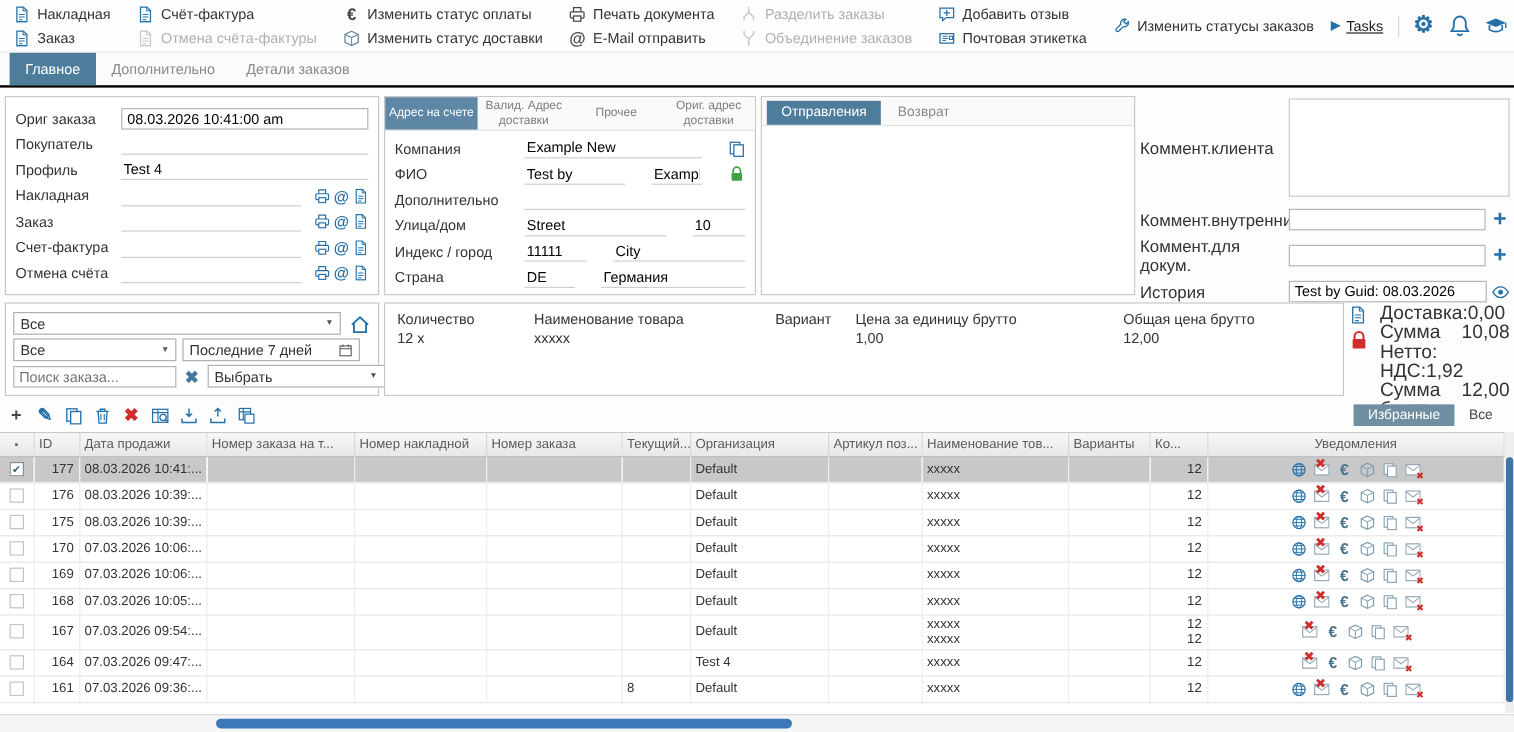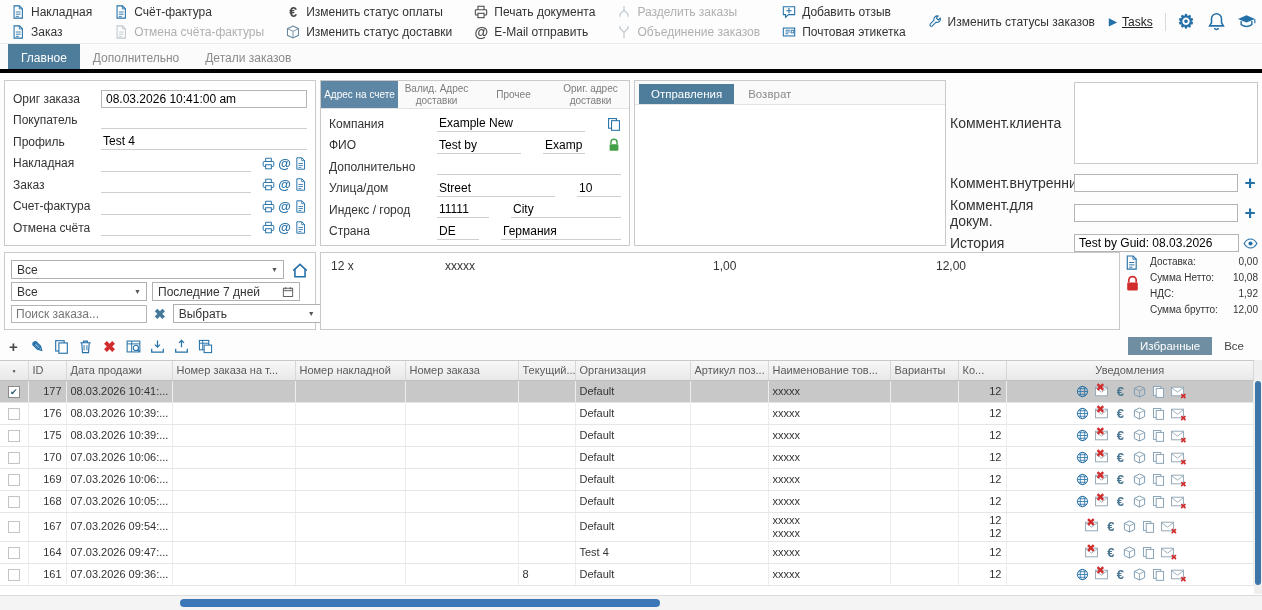--- a/index.html
+++ b/index.html
@@ -26,21 +26,21 @@
   
   .ic { display:inline-flex; width:1em; height:1em; align-items:center; justify-content:center;
         flex:none; font-size:14px; line-height:1; color:#2470a8; }
   .ic svg { width:1em; height:1em; display:block; }
   .ic .tchar { font-size:1em; line-height:1; font-weight:bold; }
   .ic-blue { color:#2470a8; } .ic-dark { color:#474747; } .ic-steel { color:#68889e; }
   .ic-red { color:#d22d2d; } .ic-green { color:#43a047; }
 
   
   .tabbar { position:absolute; left:0; top:44px; width:100%; height:29px; display:flex;
-            align-items:stretch; padding-left:8px; border-bottom:4px solid #000000; background:#fbfbfb; }
+            align-items:stretch; padding-left:8px; border-bottom:2px solid #000000; background:#fbfbfb; }
   .mtab { padding:7px 13px 0; color:#8a8a8a; cursor:default; }
   .mtab.act { background:#4e7d9c; color:#fff; }
 
   
   .panel { position:absolute; border:1px solid #c9c9c9; background:#fff; }
   #order-panel { left:4px; top:80px; width:312px; height:166px; padding:7px 8px 0 8px; }
   .fld { display:flex; align-items:center; height:21.5px; gap:4px; }
   .flbl { width:84px; flex:none; font-size:12px; color:#333; }
   .inp-line { flex:1; min-width:0; border:none; border-bottom:1px solid #cfcfcf; height:17px;
               font:12px "Liberation Sans",sans-serif; padding:0 2px; background:transparent; outline:none; }
@@ -92,21 +92,21 @@
   #items { left:320px; top:252px; width:800px; height:78px; padding:5px 0 0 0; }
   .igrid { display:grid; grid-template-columns:114px 201px 67px 223px 1fr; padding:1px 10px; font-size:12px; }
   .igrid.head span { color:#333; }
 
   
   #totals { position:absolute; left:1124px; top:252px; width:134px; height:78px; display:flex; gap:4px; }
   .tics { display:flex; flex-direction:column; gap:5px; padding-top:3px; width:22px; }
   .tics .ic { font-size:15px; }
   .tics .ic.biglock { font-size:17px; }
   .trows { flex:1; padding-top:2px; }
-  .trow { display:flex; justify-content:space-between; font-size:10px; line-height:16px; }
+  .trow { display:flex; font-size:16px; line-height:16px; }
   .tv { font-weight:normal; }
 
   
   #ttools { position:absolute; left:0; top:334px; width:100%; height:24px; display:flex;
             align-items:center; gap:9px; padding:0 6px; }
   .tic { font-size:15px; cursor:default; }
   .tic.dark { color:#474747; } .tic.blue { color:#2470a8; } .tic.red { color:#d22d2d; }
   .tic .tchar { font-weight:bold; }
   .vtabs { margin-left:auto; display:flex; }
   .vtab { padding:3px 12px; font-size:11.5px; color:#444; cursor:default; }
@@ -547,20 +547,27 @@
       <input class="inp-box w1" placeholder="Поиск заказа..." style="">
       <span class="clrx">✖</span>
       <div class="selbox w2">
         <span>Выбрать</span>
           <b class="car">▼</b>
       </div>
     </div>
   </div>
 
   <div class="panel" id="items">
+    <div class="igrid head">
+      <span>Количество</span>
+      <span>Наименование товара</span>
+      <span>Вариант</span>
+      <span>Цена за единицу брутто</span>
+      <span>Общая цена брутто</span>
+    </div>
     <div class="igrid vals">
       <span>12 x</span>
       <span>xxxxx</span>
       <span></span>
       <span>1,00</span>
       <span>12,00</span>
     </div>
   </div>
 
   <div id="totals">

